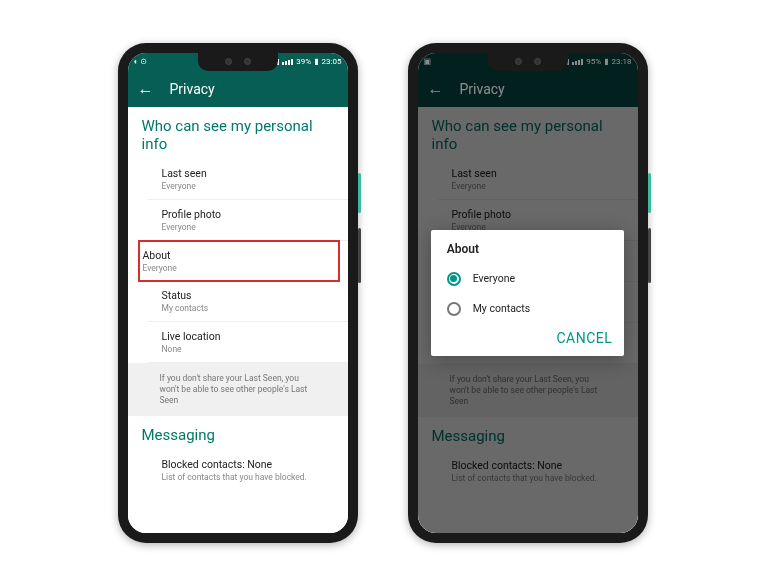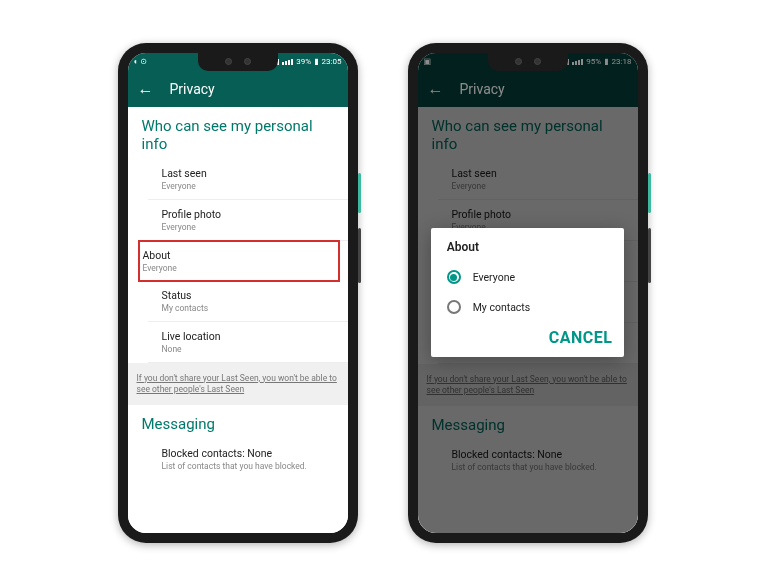--- a/index.html
+++ b/index.html
@@ -107,25 +107,24 @@
   }
   .list-item.highlighted {
     border: 2px solid #d32f2f;
     margin: -1px 8px -1px 10px;
     padding: 7px 3px;
   }
   .item-title { font-size: 10.5px; color: #222; }
   .item-sub { font-size: 8.5px; color: #888; margin-top: 1px; }
   .note {
     background: #f0f0f0;
-    padding: 10px 9px;
+    padding: 10px 32px;
     font-size: 8.5px;
     color: #777;
     line-height: 1.3;
-    text-decoration: underline;
   }
   .overlay {
     position: absolute;
     inset: 0;
     background: rgba(0,0,0,0.45);
     display: flex;
     align-items: center;
     justify-content: center;
     z-index: 5;
     border-radius: 18px;
@@ -162,22 +161,22 @@
   .radio.selected::after {
     content: ""; width: 7px; height: 7px;
     background: #009688; border-radius: 50%;
   }
   .dialog-actions {
     display: flex; justify-content: flex-end;
     padding: 6px 12px 4px;
   }
   .cancel-btn {
     color: #009688;
-    font-size: 16px;
-    font-weight: 700;
+    font-size: 14px;
+    font-weight: 400;
     letter-spacing: 0.5px;
   }
   .dimmed .status-bar { background: #043b35; }
   .dimmed .header { background: #043b35; }
   .dimmed .content { filter: brightness(0.75); }
 </style>
 </head>
 <body>
 
 <div class="phone">

